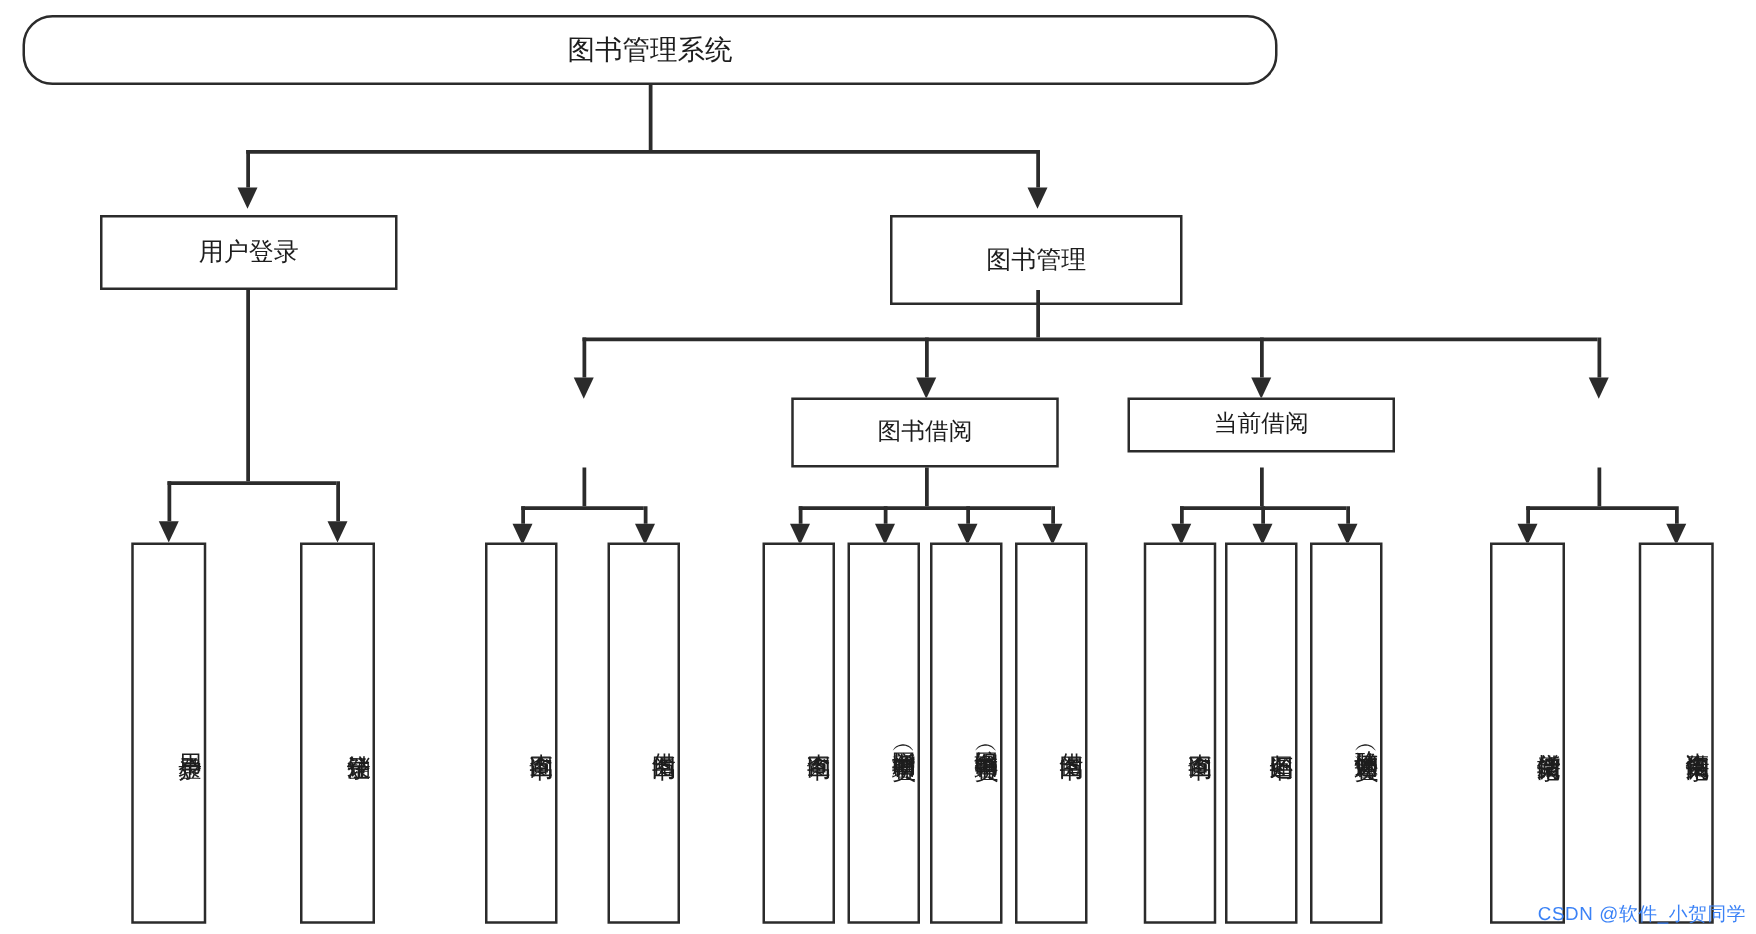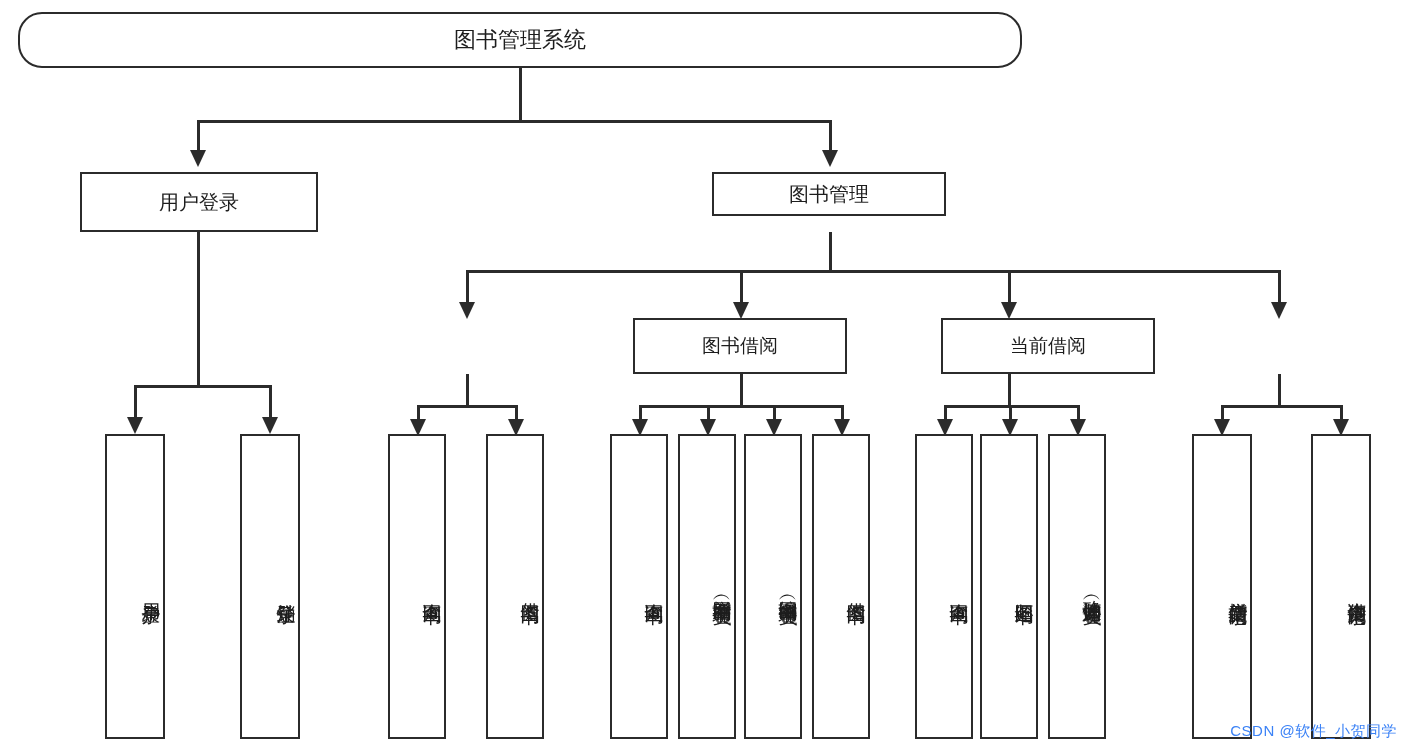--- a/index.html
+++ b/index.html
@@ -78,21 +78,21 @@
   <div class="edge v" style="left:519px;top:68px;height:52px;"></div>
 
   <div class="edge h" style="left:197px;top:120px;width:634px;"></div>
 
   <div class="edge v" style="left:197px;top:120px;height:30px;"></div>
   <div class="arrow" style="left:190px;top:150px;"></div>
   <div class="edge v" style="left:829px;top:120px;height:30px;"></div>
   <div class="arrow" style="left:822px;top:150px;"></div>
 
   <div class="node level1" style="left:80px;top:172px;width:238px;height:60px;">用户登录</div>
-  <div class="node level1" style="left:712px;top:172px;width:234px;height:44px;">图书管理</div>
+  <div class="node level1" style="left:712px;top:172px;width:234px;height:72px;">图书管理</div>
 
   <div class="edge v" style="left:197px;top:232px;height:153px;"></div>
   <div class="edge h" style="left:134px;top:385px;width:135px;"></div>
   <div class="edge v" style="left:134px;top:385px;height:32px;"></div>
   <div class="arrow" style="left:127px;top:417px;"></div>
   <div class="edge v" style="left:269px;top:385px;height:32px;"></div>
   <div class="arrow" style="left:262px;top:417px;"></div>
 
   <div class="node leaf" style="left:105px;top:434px;width:60px;height:305px;">用户登录</div>
   <div class="node leaf" style="left:240px;top:434px;width:60px;height:305px;">注销登录</div>
@@ -103,21 +103,21 @@
   <div class="edge v" style="left:466px;top:270px;height:32px;"></div>
   <div class="arrow" style="left:459px;top:302px;"></div>
   <div class="edge v" style="left:740px;top:270px;height:32px;"></div>
   <div class="arrow" style="left:733px;top:302px;"></div>
   <div class="edge v" style="left:1008px;top:270px;height:32px;"></div>
   <div class="arrow" style="left:1001px;top:302px;"></div>
   <div class="edge v" style="left:1278px;top:270px;height:32px;"></div>
   <div class="arrow" style="left:1271px;top:302px;"></div>
 
   <div class="node level2" style="left:633px;top:318px;width:214px;height:56px;">图书借阅</div>
-  <div class="node level2" style="left:941px;top:318px;width:214px;height:56px;">当前借阅</div>
+  <div class="node level2" style="left:902px;top:318px;width:214px;height:44px;">当前借阅</div>
 
   <div class="edge v" style="left:466px;top:374px;height:31px;"></div>
   <div class="edge h" style="left:417px;top:405px;width:98px;"></div>
   <div class="edge v" style="left:417px;top:405px;height:14px;"></div>
   <div class="arrow" style="left:410px;top:419px;"></div>
   <div class="edge v" style="left:515px;top:405px;height:14px;"></div>
   <div class="arrow" style="left:508px;top:419px;"></div>
 
   <div class="node leaf" style="left:388px;top:434px;width:58px;height:305px;">查询图书</div>
   <div class="node leaf" style="left:486px;top:434px;width:58px;height:305px;">借阅图书</div>

